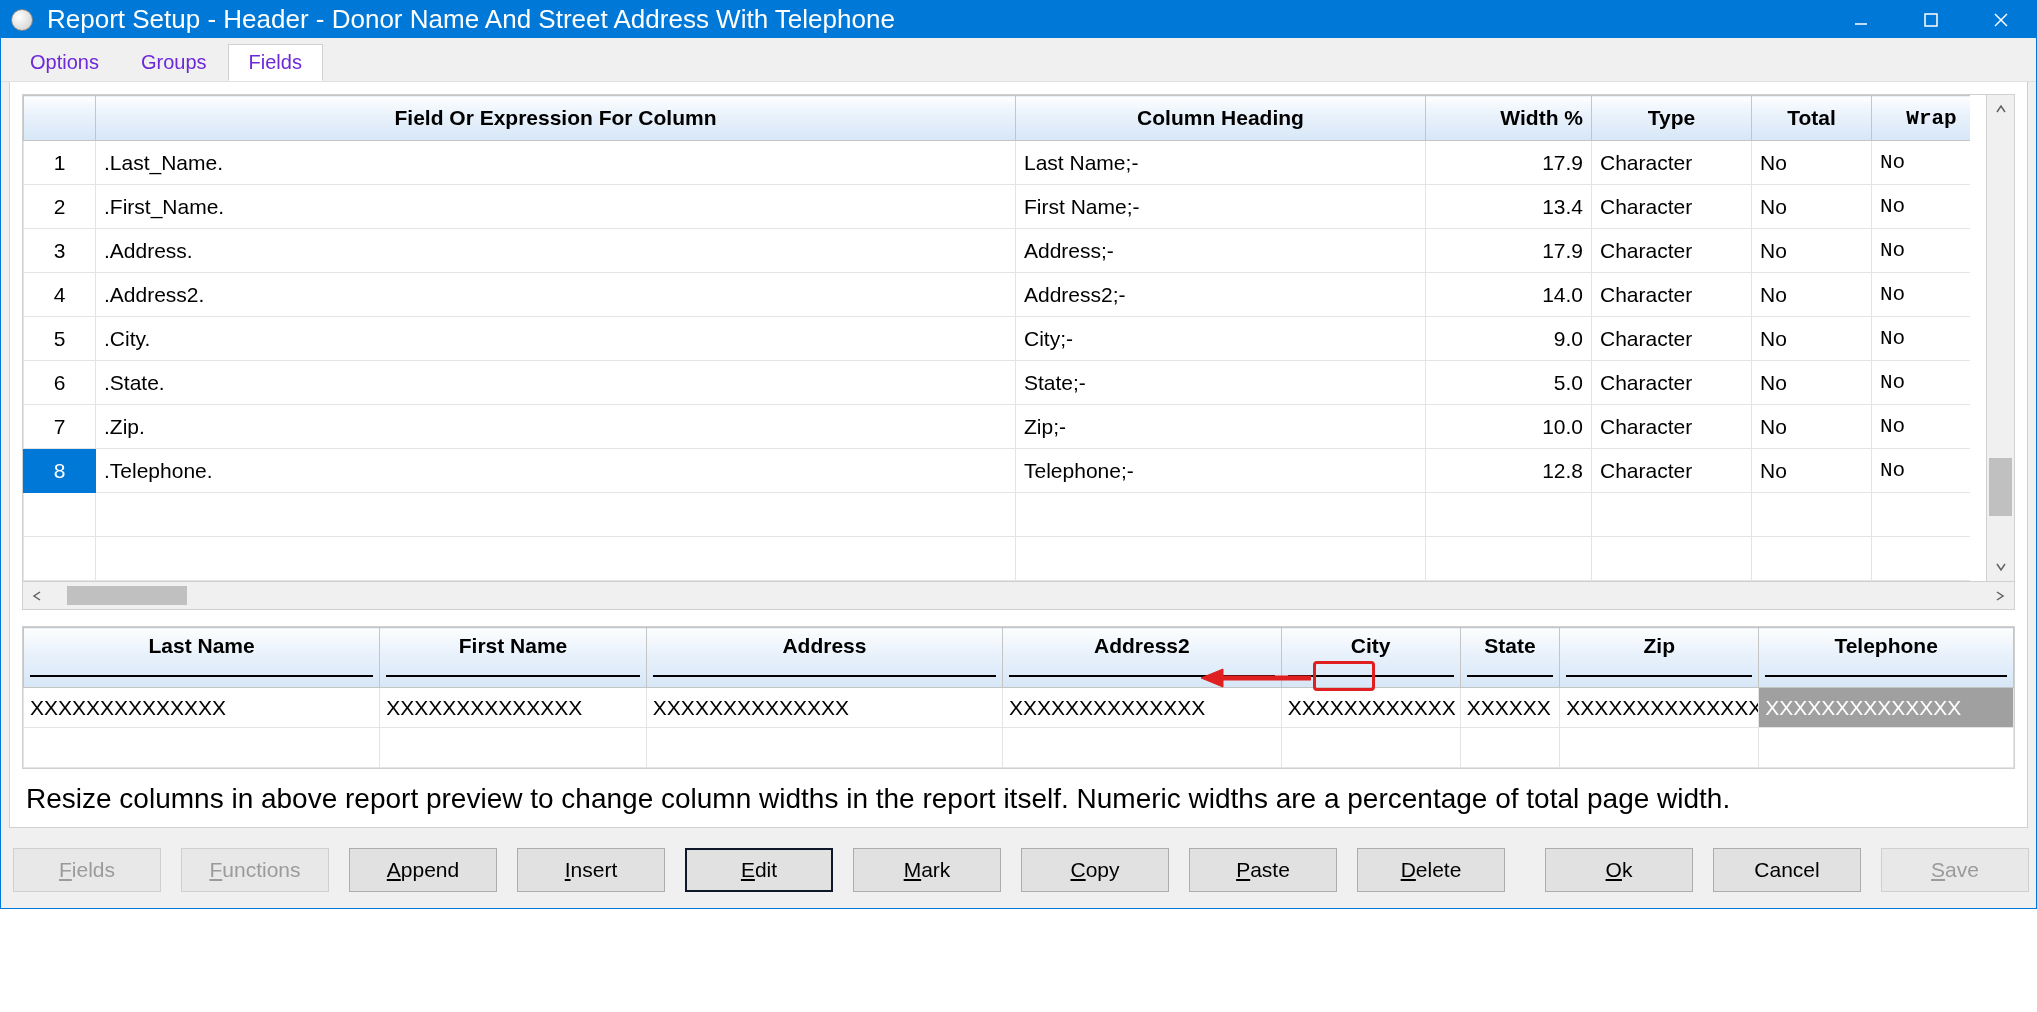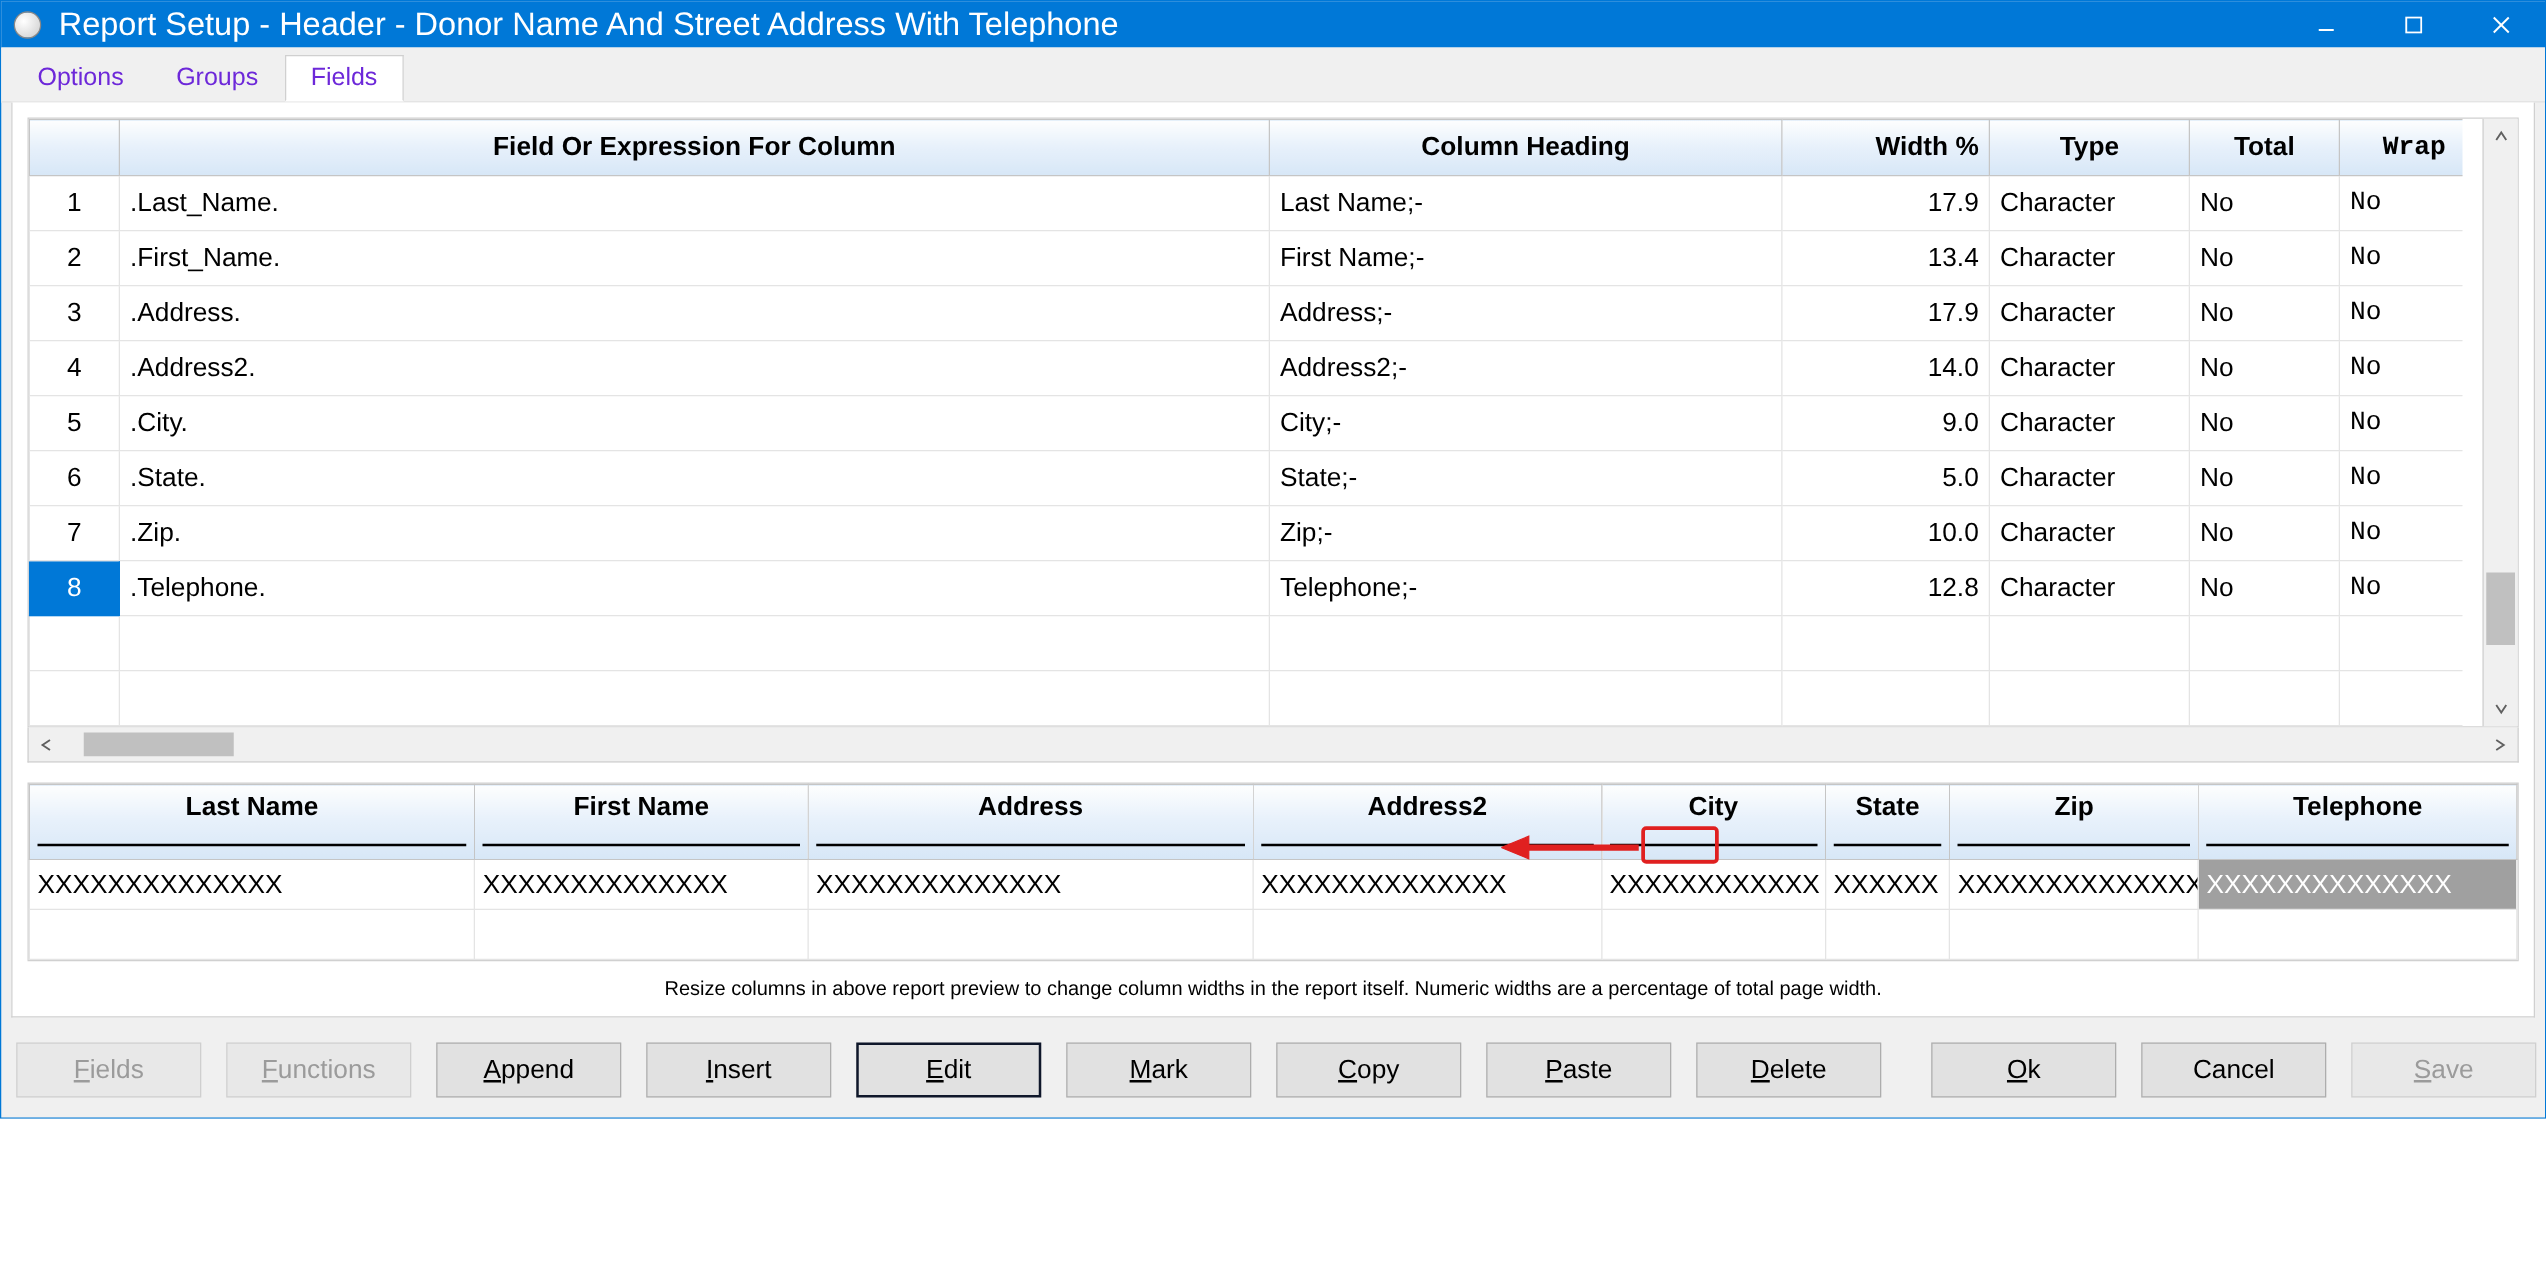--- a/index.html
+++ b/index.html
@@ -216,23 +216,22 @@
     position: absolute;
     pointer-events: none;
   }
   .annot-box {
     border: 3px solid #e02020;
     border-radius: 4px;
   }
   .annot-arrow svg { stroke: #e02020; fill: #e02020; }
 
   .hint {
-    font-size: 16px;
+    font-size: 28px;
     padding: 14px 4px 4px 4px;
-    text-align: center;
   }
 
   
   .btnbar {
     display: flex;
     gap: 20px;
     padding: 12px 12px 16px 12px;
     align-items: center;
   }
   .btnbar .gap { flex: 1; }

